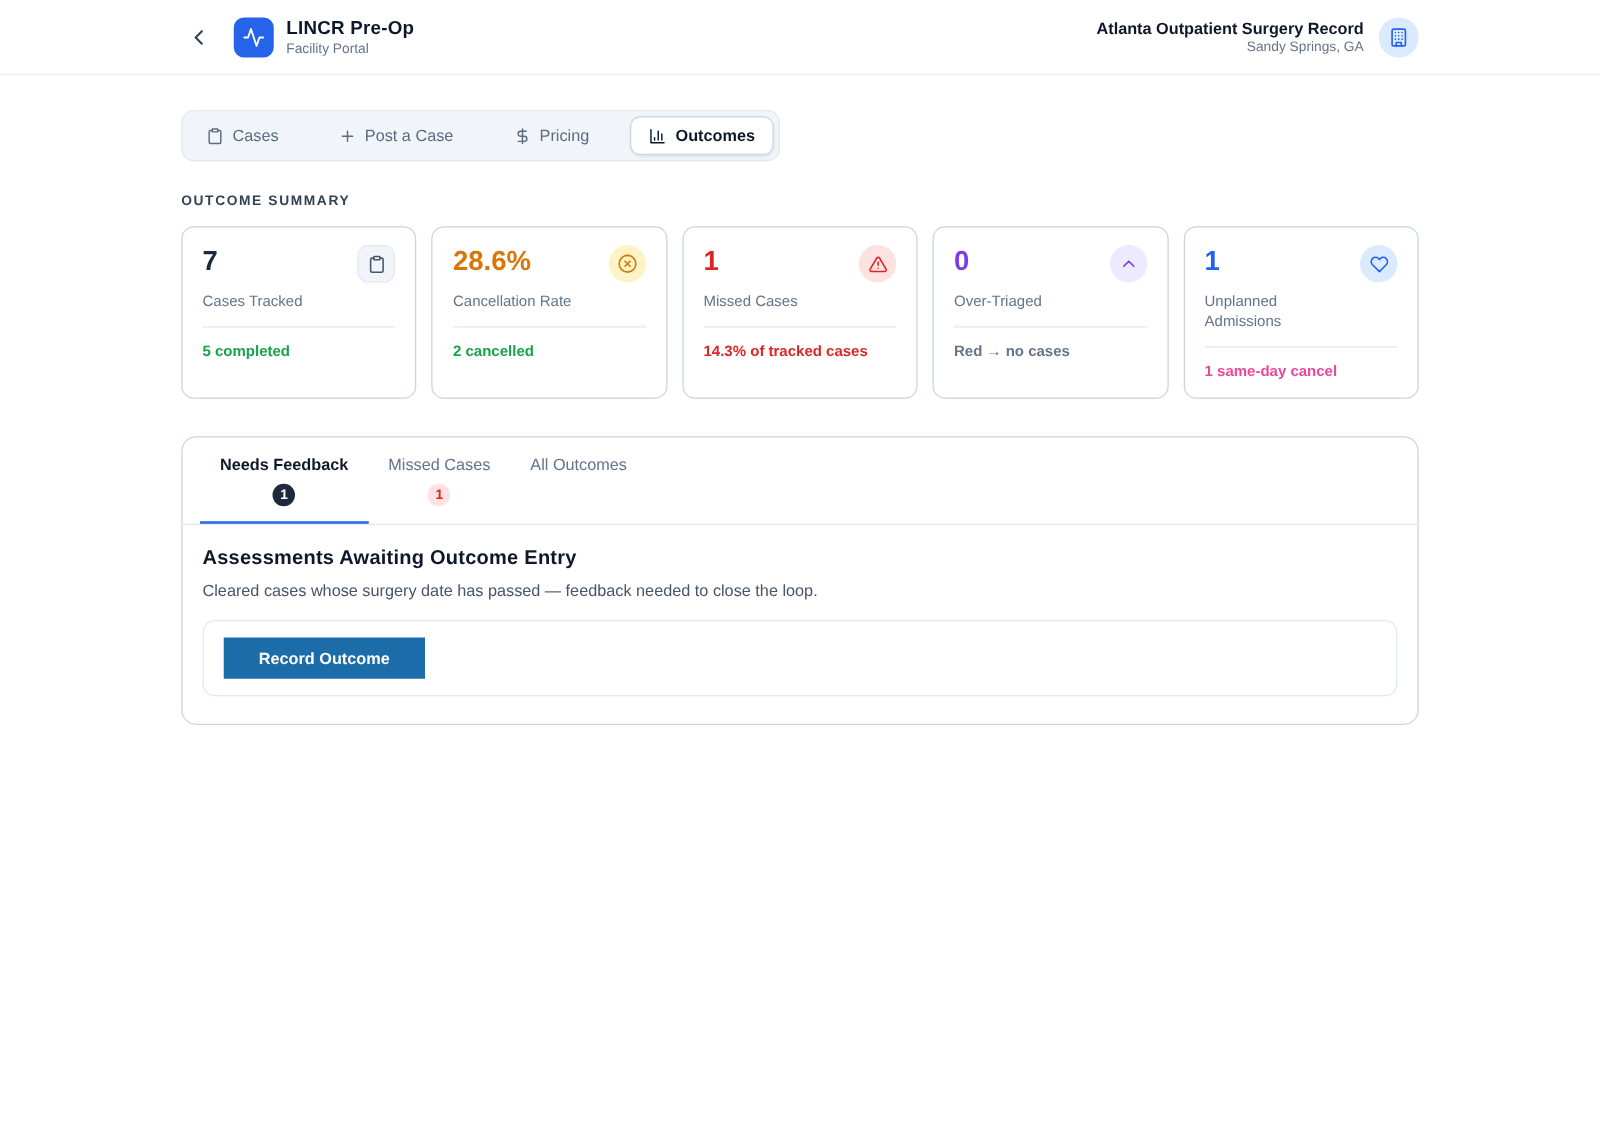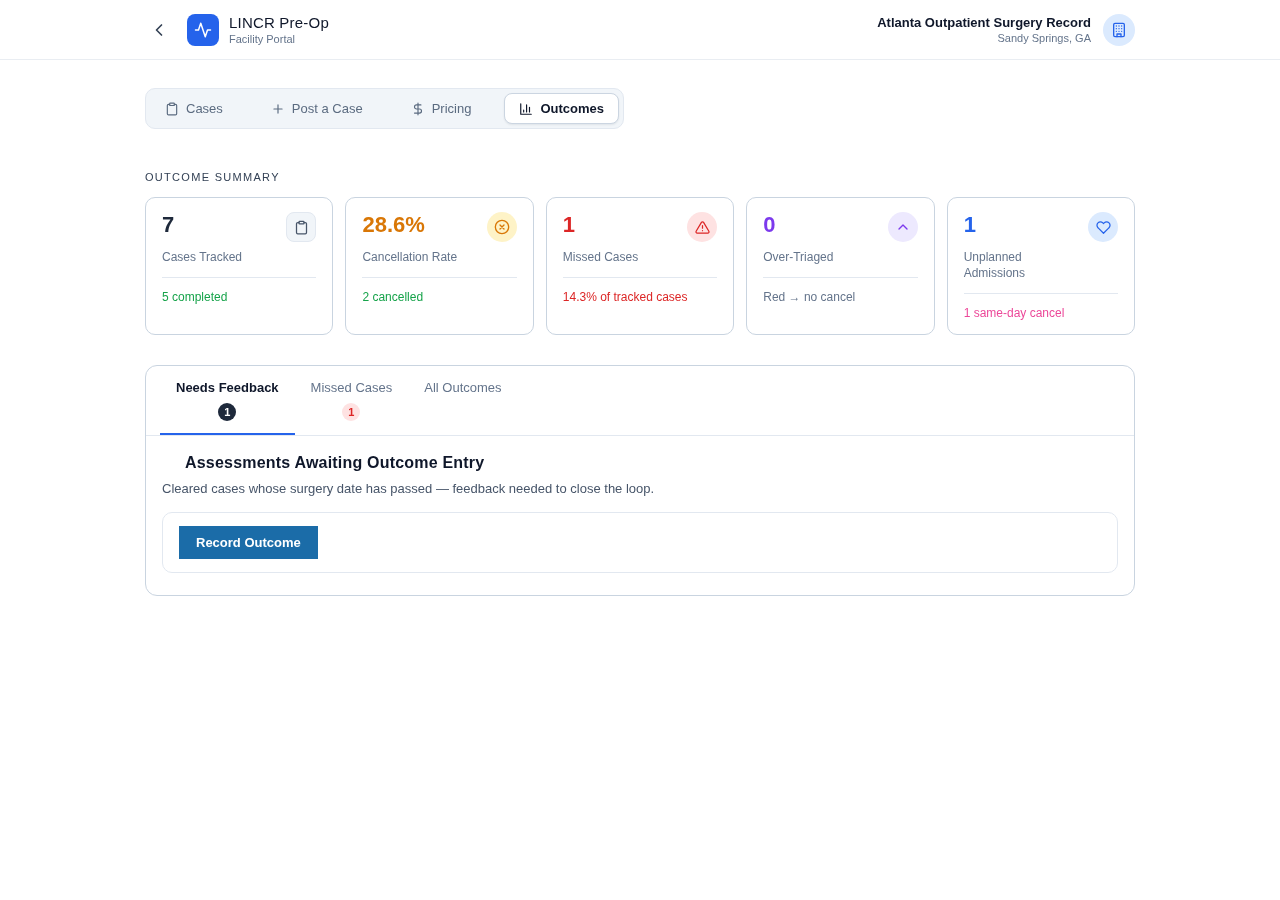--- a/index.html
+++ b/index.html
@@ -11,66 +11,66 @@
     min-height: 900px;
   }
   button { font-family: inherit; }
 
   
   .header { height: 60px; border-bottom: 1px solid #e9edf2; display: flex; align-items: center; background:#fff; }
   .header-inner { width: 990px; margin: 0 auto; display: flex; align-items: center; }
   .back-btn { background: none; border: none; color: #334155; cursor: pointer; padding: 4px; display: flex; margin-right: 14px; }
   .logo { width: 32px; height: 32px; border-radius: 8px; display: flex; align-items: center; justify-content: center; color: #fff; background:#2563eb; }
   .title-block { margin-left: 10px; }
-  .app-title { font-size: 15px; font-weight: 400; letter-spacing: .2px; }
+  .app-title { font-size: 15px; font-weight: 700; letter-spacing: .2px; }
   .app-subtitle { font-size: 11px; color: #64748b; margin-top: 2px; }
   .spacer { flex: 1; }
   .facility-block { text-align: right; margin-right: 12px; }
   .facility-name { font-size: 13px; font-weight: 700; }
   .facility-location { font-size: 11px; color: #64748b; margin-top: 2px; }
   .facility-avatar { width: 32px; height: 32px; border-radius: 50%; background: #dbeafe; color: #2563eb; display: flex; align-items: center; justify-content: center; cursor: pointer; }
 
   
   .main { width: 990px; margin: 0 auto; padding-top: 28px; }
 
   
   .nav-tabs { display: inline-flex; background: #f1f5f9; border: 1px solid #e2e8f0; border-radius: 10px; padding: 4px; gap: 18px; }
   .nav-tab { display: flex; align-items: center; gap: 7px; padding: 7px 14px; border: 1px solid transparent; background: transparent; border-radius: 8px; font-size: 13px; color: #5b6b80; cursor: pointer; }
   .nav-tab .nav-icon { display: flex; color: inherit; }
   .nav-tab.active { background: #fff; border-color: #cbd5e1; color: #0f172a; font-weight: 600; box-shadow: 0 1px 2px rgba(15,23,42,.08); }
 
   
-  .section-heading { margin-top: 42px; font-size: 11px; font-weight: 400; letter-spacing: 1.3px; color: #334155; }
+  .section-heading { margin-top: 26px; font-size: 11px; font-weight: 700; letter-spacing: 1.3px; color: #334155; }
   .cards-row { display: flex; gap: 12px; margin-top: 14px; align-items: stretch; }
   .stat-card { flex: 1; border: 1px solid #c9d4e0; border-radius: 10px; padding: 14px 16px; display: flex; flex-direction: column; background: #fff; }
   .stat-top { display: flex; justify-content: space-between; align-items: flex-start; }
   .stat-value { font-size: 22px; font-weight: 700; line-height: 1.15; }
   .chip { width: 30px; height: 30px; display: flex; align-items: center; justify-content: center; border-radius: 50%; flex: none; }
   .chip.square { border-radius: 8px; border: 1px solid #e2e8f0; }
   .stat-label { font-size: 12px; color: #64748b; margin-top: 7px; max-width: 110px; line-height: 1.35; }
   .stat-divider { height: 1px; background: #e2e8f0; margin-top: 12px; }
-  .stat-foot { font-size: 12px; margin-top: 12px; font-weight: 400; }
+  .stat-foot { font-size: 12px; margin-top: 12px; font-weight: 700; }
 
   
   .panel { margin-top: 30px; border: 1px solid #c9d4e0; border-radius: 12px; background: #fff; overflow: hidden; }
   .panel-tabs { display: flex; border-bottom: 1px solid #e2e8f0; padding: 0 14px; }
   .panel-tab { display: flex; align-items: center; gap: 8px; padding: 14px 16px 12px; background: none; border: none; border-bottom: 2px solid transparent; font-size: 13px; color: #64748b; cursor: pointer; flex-direction: column; }
   .panel-tab.active { color: #0f172a; font-weight: 700; }
   .badge { min-width: 18px; height: 18px; border-radius: 9px; display: inline-flex; align-items: center; justify-content: center; font-size: 11px; font-weight: 700; padding: 0 5px; }
   .badge-dark { background: #1e293b; color: #fff; }
   .badge-red { background: #fee2e2; color: #dc2626; }
   .panel-body { padding: 18px 16px 22px; }
-  .panel-title { font-size: 16px; font-weight: 700; letter-spacing: .2px; margin-left: 23px; }
+  .panel-title { font-size: 16px; font-weight: 700; letter-spacing: .2px; }
   .panel-subtitle { font-size: 13px; color: #475569; margin-top: 9px; }
   .case-card { margin-top: 16px; border: 1px solid #e2e8f0; border-radius: 10px; padding: 13px 16px; display: flex; align-items: center; justify-content: space-between; background: #fff; }
   .case-name-row { display: flex; align-items: center; gap: 10px; }
   .case-name { font-size: 14px; font-weight: 600; }
   .triage-badge { font-size: 11px; font-weight: 700; padding: 2px 9px; border-radius: 6px; border: 1px solid transparent; }
   .case-details { font-size: 12px; color: #64748b; margin-top: 7px; }
-  .record-btn { border: none; color: #fff; font-size: 13px; font-weight: 600; padding: 9px 17px; border-radius: 0; cursor: pointer; background: #1b6ca8; }
+  .record-btn { border: none; color: #fff; font-size: 13px; font-weight: 600; padding: 9px 28px; border-radius: 0; cursor: pointer; background: #1b6ca8; }
 
   svg { display: block; }
 </style>
 </head>
 <body>
 
 <div class="header">
   <div class="header-inner">
     <button class="back-btn">
       <span>
@@ -201,21 +201,21 @@
       <div class="stat-top">
         <div class="stat-value" style="color: rgb(124, 58, 237);">0</div>
         <div class="chip" style="background-color: rgb(237, 233, 254); color: rgb(124, 58, 237);">
           <svg width="16" height="16" viewBox="0 0 24 24" fill="none" stroke="currentColor" stroke-width="2" stroke-linecap="round" stroke-linejoin="round">
               <path d="M18 15l-6-6-6 6"></path>
             </svg>
         </div>
       </div>
       <div class="stat-label">Over-Triaged</div>
       <div class="stat-divider"></div>
-      <div class="stat-foot" style="color: rgb(100, 116, 139);">Red → no cancel</div>
+      <div class="stat-foot" style="color: rgb(100, 116, 139);">Red → no cases</div>
     </div>
 
     <div class="stat-card">
       <div class="stat-top">
         <div class="stat-value" style="color: rgb(37, 99, 235);">1</div>
         <div class="chip" style="background-color: rgb(219, 234, 254); color: rgb(37, 99, 235);">
           <svg width="15" height="15" viewBox="0 0 24 24" fill="none" stroke="currentColor" stroke-width="2" stroke-linecap="round" stroke-linejoin="round">
               <path d="M20.84 4.61a5.5 5.5 0 0 0-7.78 0L12 5.67l-1.06-1.06a5.5 5.5 0 0 0-7.78 7.78l1.06 1.06L12 21.23l7.78-7.78 1.06-1.06a5.5 5.5 0 0 0 0-7.78z"></path>
             </svg>
         </div>

